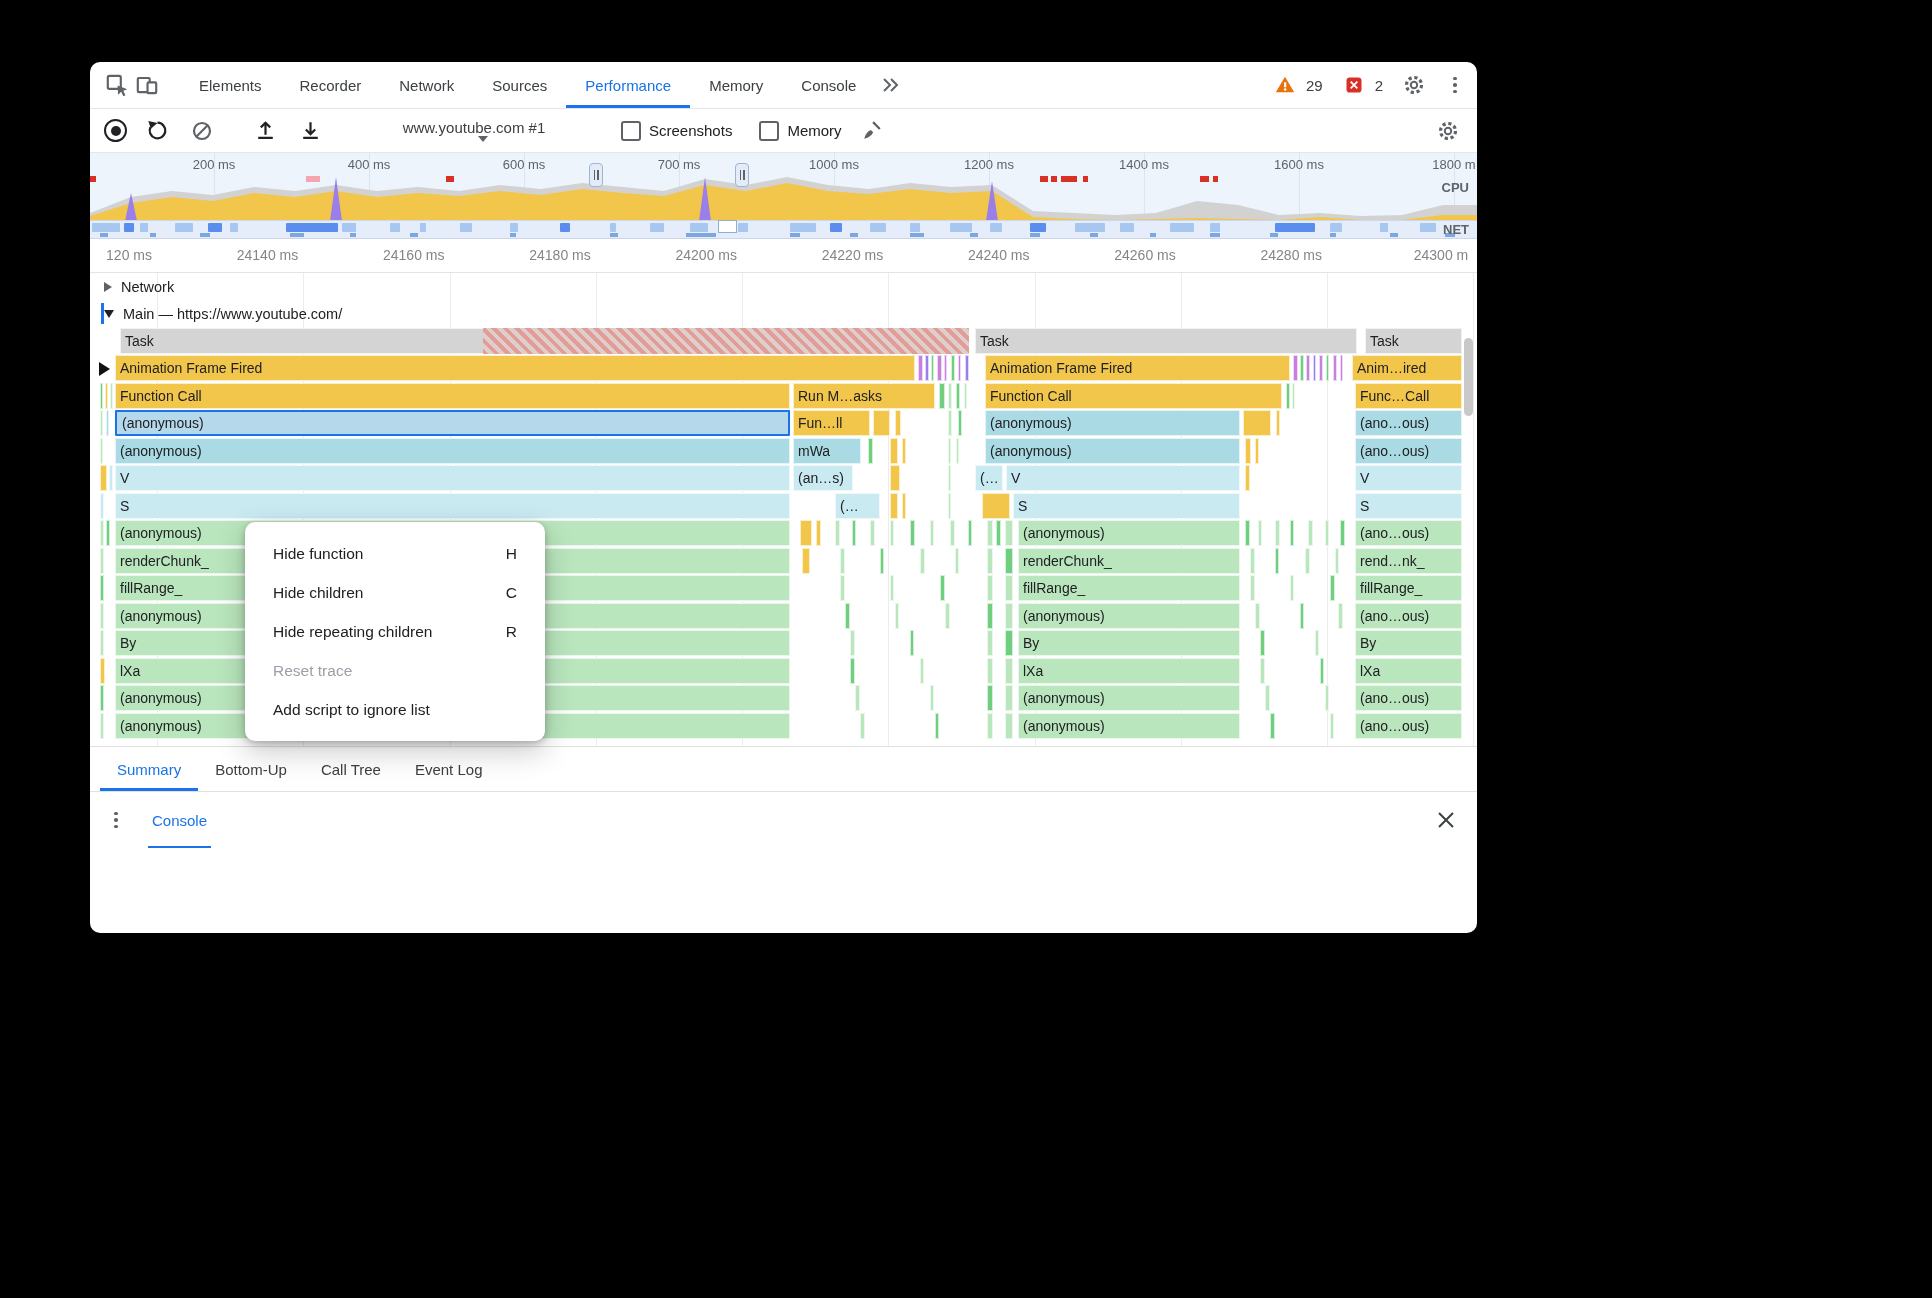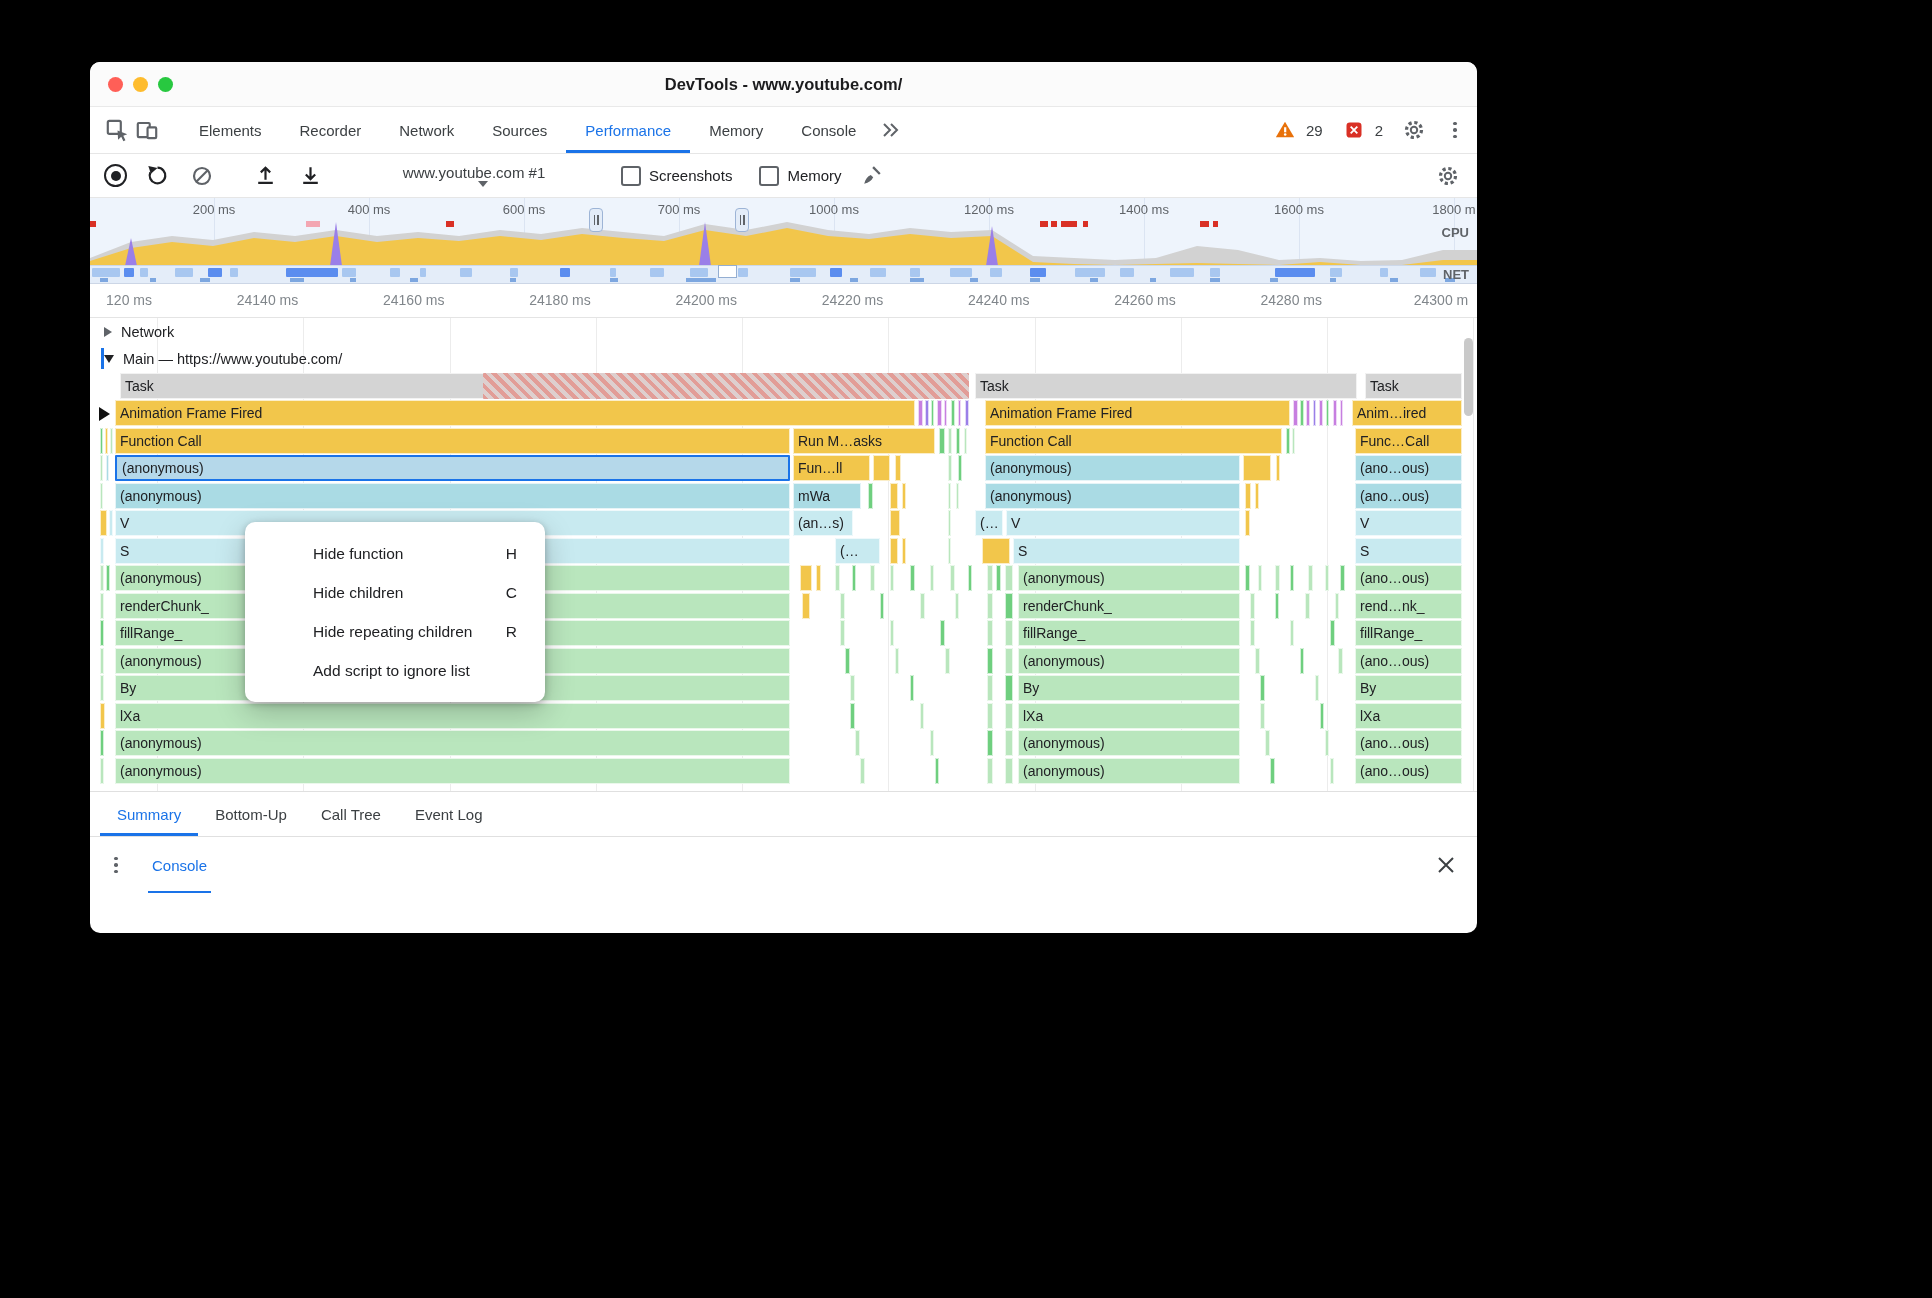--- a/index.html
+++ b/index.html
@@ -76,47 +76,39 @@
   .c-green2{background:var(--green2);}
   .c-purple{background:var(--purple);}
   .c-violet{background:var(--violet);}
   .c-hatch{background:repeating-linear-gradient(45deg,var(--hatch_a) 0 4px,var(--hatch_b) 4px 8px);box-shadow:none;z-index:1;}
   .fbar.sel{border:2px solid var(--accent);background:var(--sel_fill);box-shadow:none;z-index:3;}
   .scrollthumb{position:absolute;right:4px;top:276px;width:9px;height:78px;background:#c9c9c9;border-radius:5px;z-index:5;}
   
   .ctxmenu{position:absolute;left:155px;top:460px;width:300px;background:#fff;border-radius:10px;
     box-shadow:0 2px 7px rgba(0,0,0,.25),0 10px 30px rgba(0,0,0,.22);padding:12px 0;z-index:20;}
   .cm-item{height:39px;display:flex;align-items:center;justify-content:space-between;padding:0 28px;
-    font-size:15.5px;color:#202124;margin-left:40px;}
+    font-size:15.5px;color:#202124;}
   .cm-item.disabled{color:#9aa0a6;}
   .cm-item .sc{margin-left:20px;}
   
   .btabs{height:44px;display:flex;align-items:center;border-top:1px solid #e0e0e0;padding:0 10px;}
   .btab{padding:0 17px;height:100%;display:flex;align-items:center;font-size:15px;color:#3c4043;}
   .btab.active{color:var(--accent);box-shadow:inset 0 -3px 0 var(--accent);}
   
   .drawer{height:56px;display:flex;align-items:center;border-top:1px solid #e0e0e0;padding:0 16px;}
   .console-tab{margin-left:22px;height:100%;display:flex;align-items:center;padding:0 4px;
     color:var(--accent);font-size:15px;box-shadow:inset 0 -2px 0 var(--accent);}
   .drawer .close{margin-left:auto;}
 </style>
 </head>
 <body>
 
 <div class="stage">
   <div class="window">
 
-    <div class="titlebar">
-      <div class="lights">
-        <span class="light red"></span>
-        <span class="light yellow"></span>
-        <span class="light green"></span>
-      </div>
-      <div class="title">DevTools - www.youtube.com/</div>
-    </div>
 
     <div class="tabbar">
       <span class="ticon">
         <svg viewBox="0 0 24 24" width="26" height="26">
             <rect x="3.5" y="3.5" width="12" height="12" rx="1.5" fill="none" stroke="#5f6368" stroke-width="2"></rect>
             <path d="M12.5 12.5 L21.5 16 L17.8 17.3 L19.8 21.4 L17.9 22.4 L15.9 18.3 L13 21 Z" fill="#5f6368"></path>
           </svg>
       </span>
       <span class="ticon">
         <svg viewBox="0 0 24 24" width="26" height="26">
@@ -700,20 +692,24 @@
           <span class="sc">H</span>
         </div>
         <div class="cm-item">
           <span>Hide children</span>
           <span class="sc">C</span>
         </div>
         <div class="cm-item">
           <span>Hide repeating children</span>
           <span class="sc">R</span>
         </div>
+        <div class="cm-item disabled">
+          <span>Reset trace</span>
+          <span class="sc"></span>
+        </div>
         <div class="cm-item">
           <span>Add script to ignore list</span>
           <span class="sc"></span>
         </div>
       </div>
     <div class="scrollthumb"></div>
 
     <div class="btabs" id="btabs">
         <div class="btab active">Summary</div>
         <div class="btab">Bottom-Up</div>

